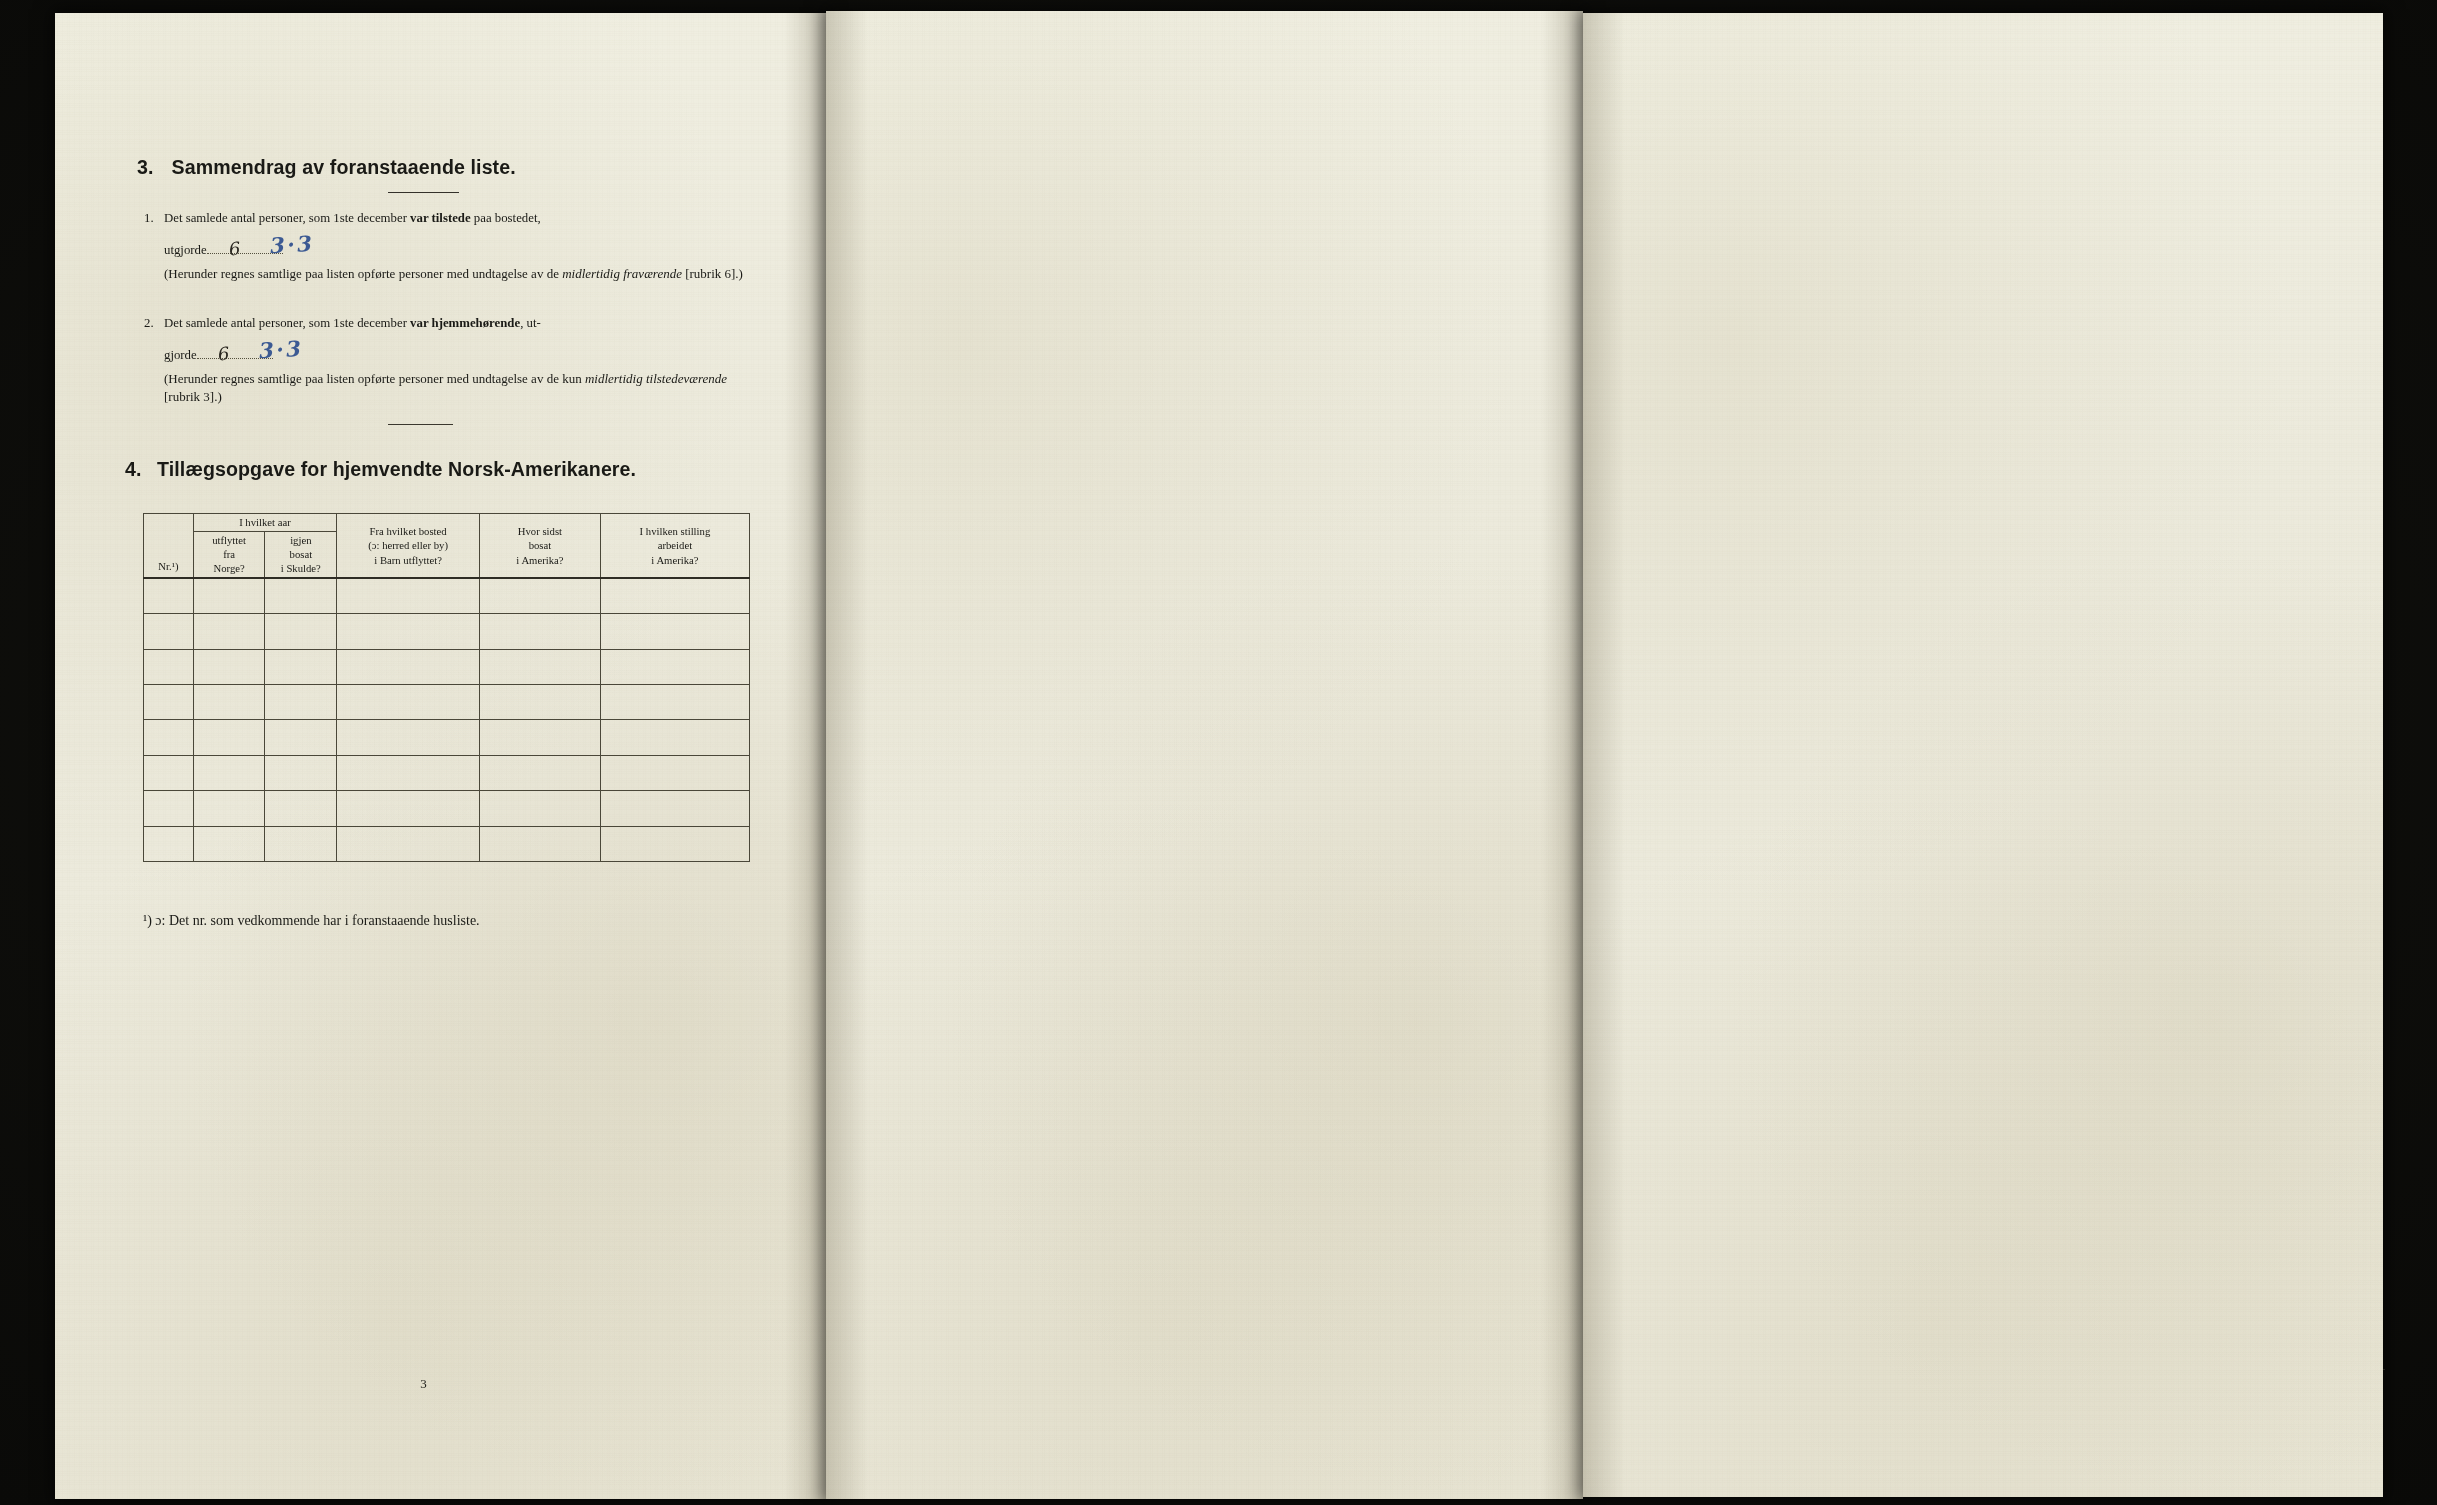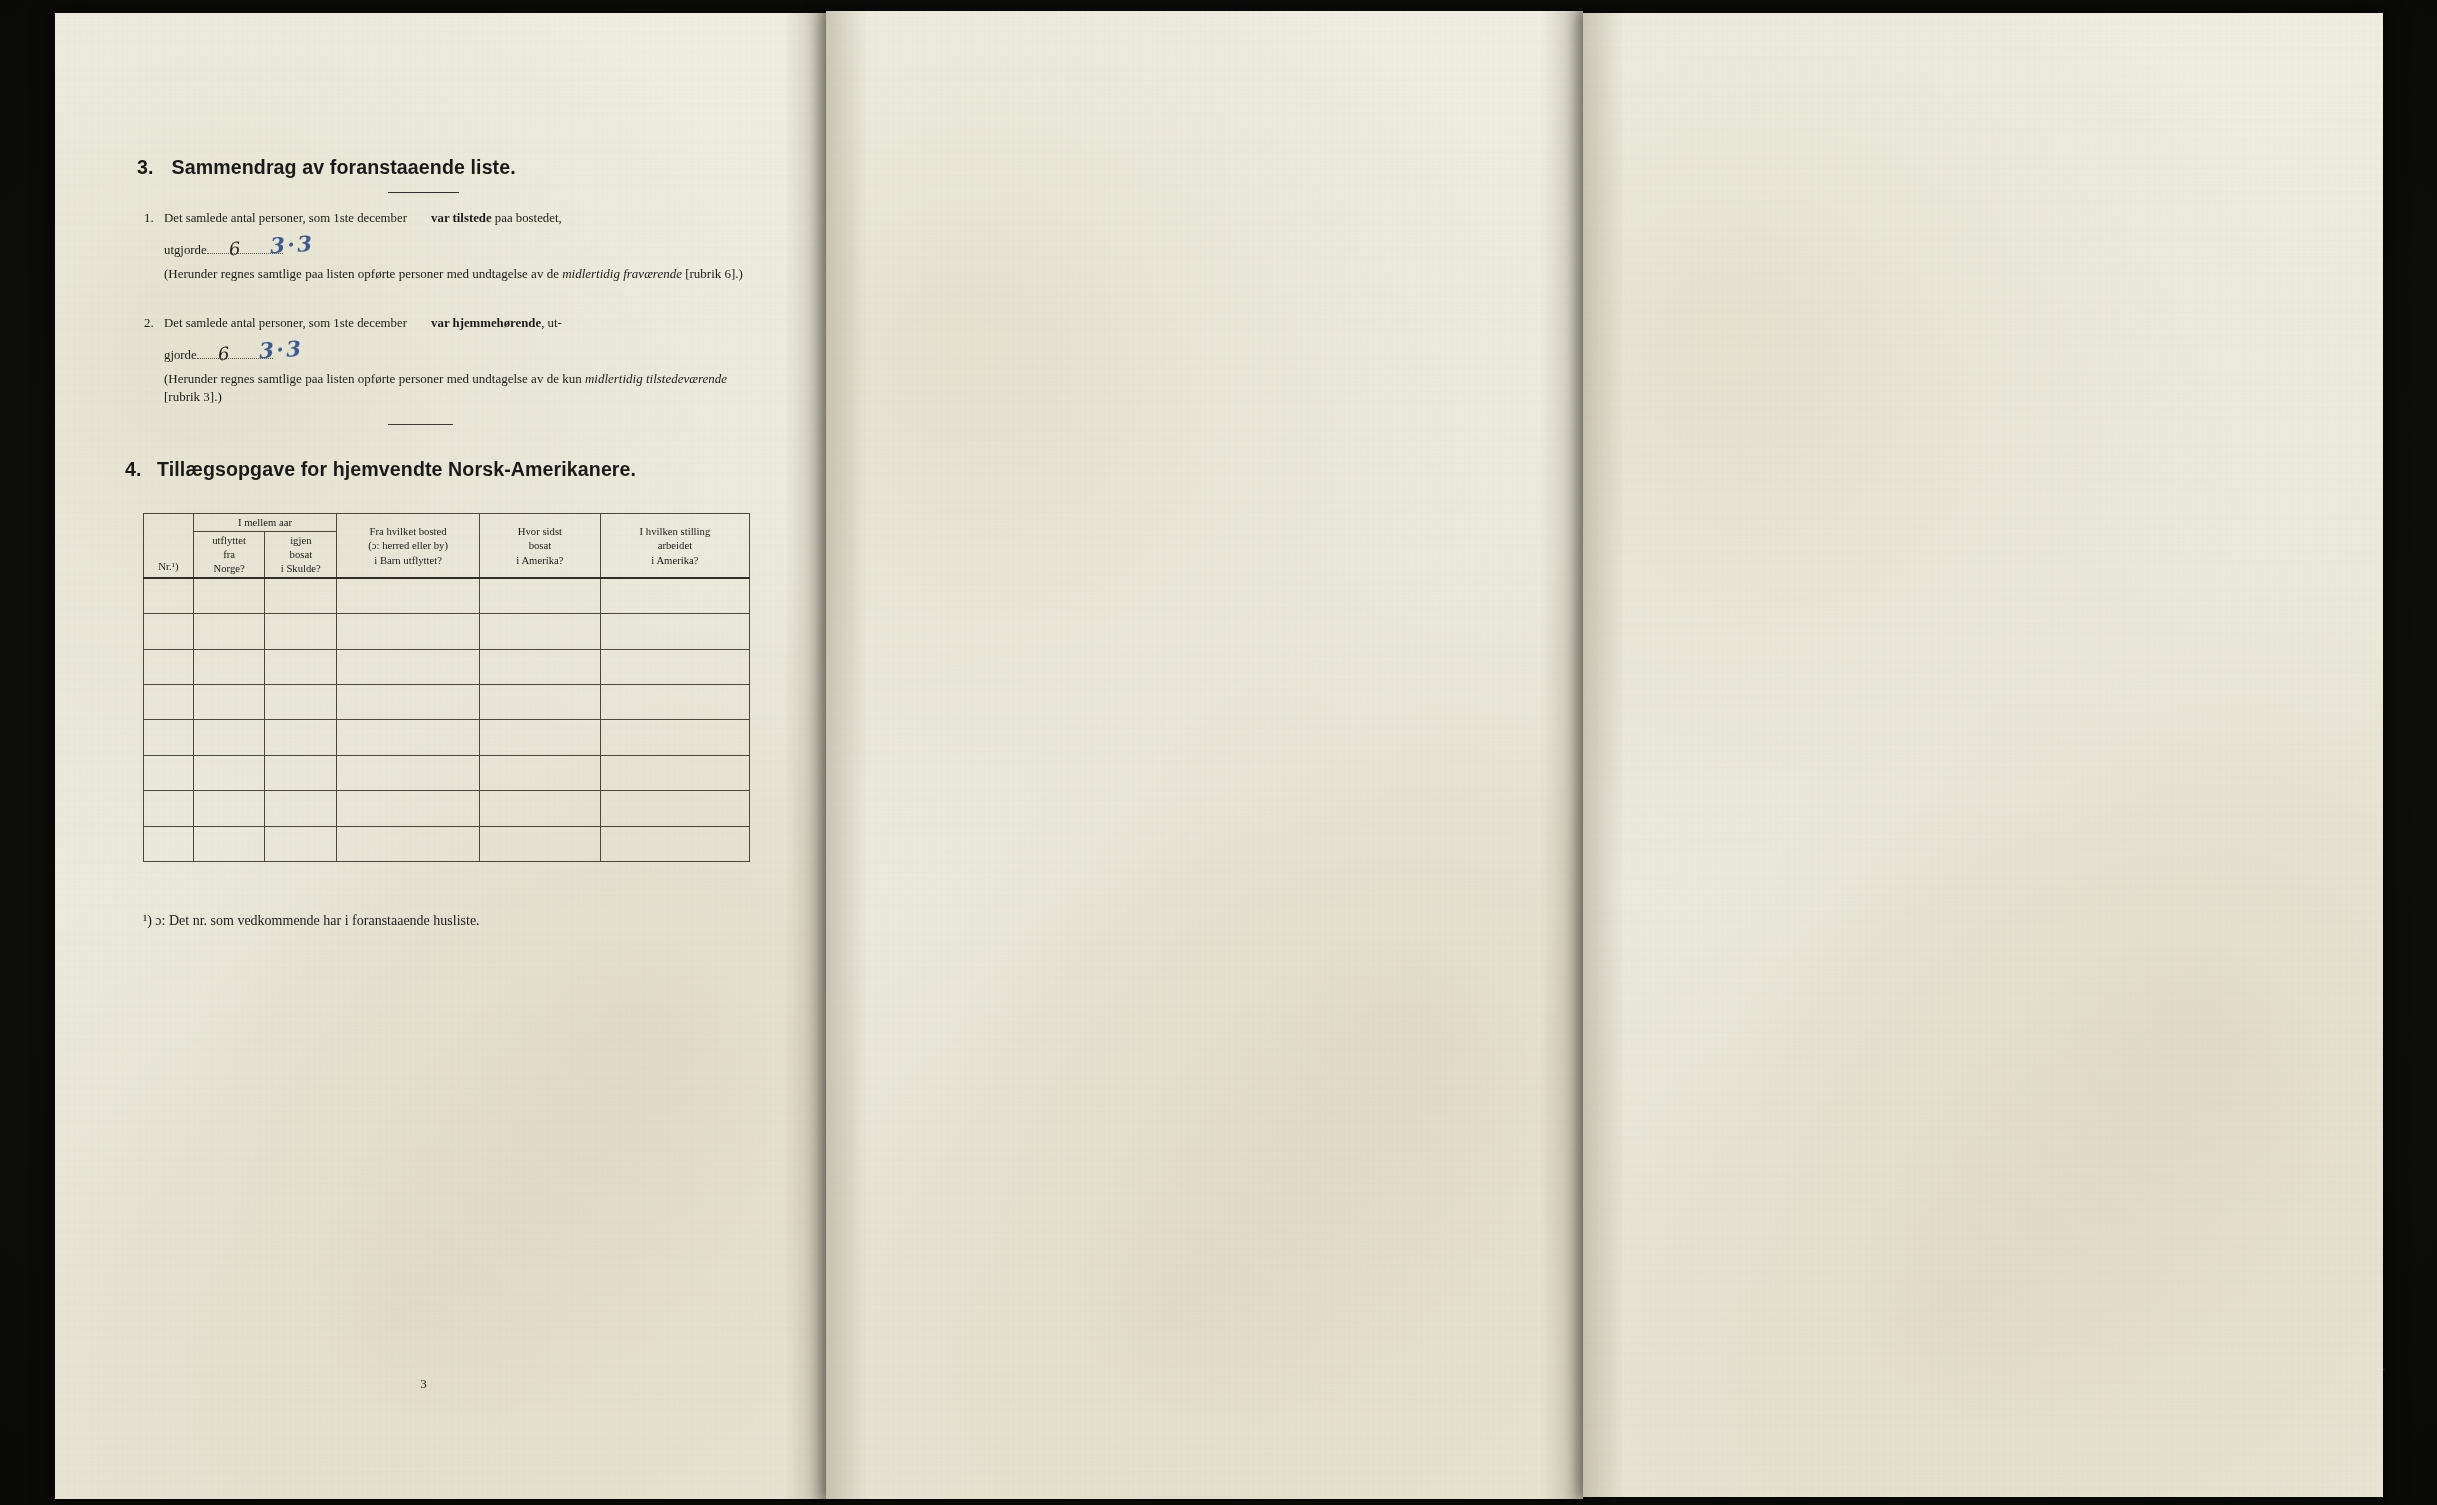--- a/index.html
+++ b/index.html
@@ -57,21 +57,21 @@
     pointer-events: none;
   }
   .gutter-r {
     position: absolute; top: 0; bottom: 0; left: 0; width: 42px;
     background: linear-gradient(to left, rgba(120,112,86,0) 0%, rgba(110,102,78,.28) 100%);
     pointer-events: none;
   }
 
   
   .blk { position: absolute; }
-  .bold  { font-weight: bold; margin-left: 21px; }
+  .bold  { font-weight: bold; }
   .ital  { font-style: italic; }
 
   .condhead {
     font-family: "Liberation Sans Narrow", "Liberation Sans", sans-serif;
     font-weight: bold;
     letter-spacing: 0.1px;
   }
 
   
   .dots {
@@ -262,21 +262,21 @@
 
     <div class="blk condhead" id="sec4-title">
       <span class="num">4.</span><span>Tillægsopgave for hjemvendte Norsk-Amerikanere.</span>
     </div>
 
     <div class="blk" id="amtable">
       <table>
         <thead>
           <tr class="top">
             <th class="col-nr" rowspan="2" style="border-bottom:0.8px solid #4a4739;vertical-align:bottom;padding-bottom:4px;">Nr.¹)</th>
-            <th class="col-yr" colspan="2">I mellem aar</th>
+            <th class="col-yr" colspan="2">I hvilket aar</th>
             <th class="col-bo" rowspan="2" style="border-bottom:0.8px solid #4a4739;">
               <span>Fra hvilket bosted</span><br>
               <span>(ɔ: herred eller by)</span><br>
               <span>i Barn utflyttet?</span>
             </th>
             <th class="col-hv" rowspan="2" style="border-bottom:0.8px solid #4a4739;">
               <span>Hvor sidst</span><br>
               <span>bosat</span><br>
               <span>i Amerika?</span>
             </th>

